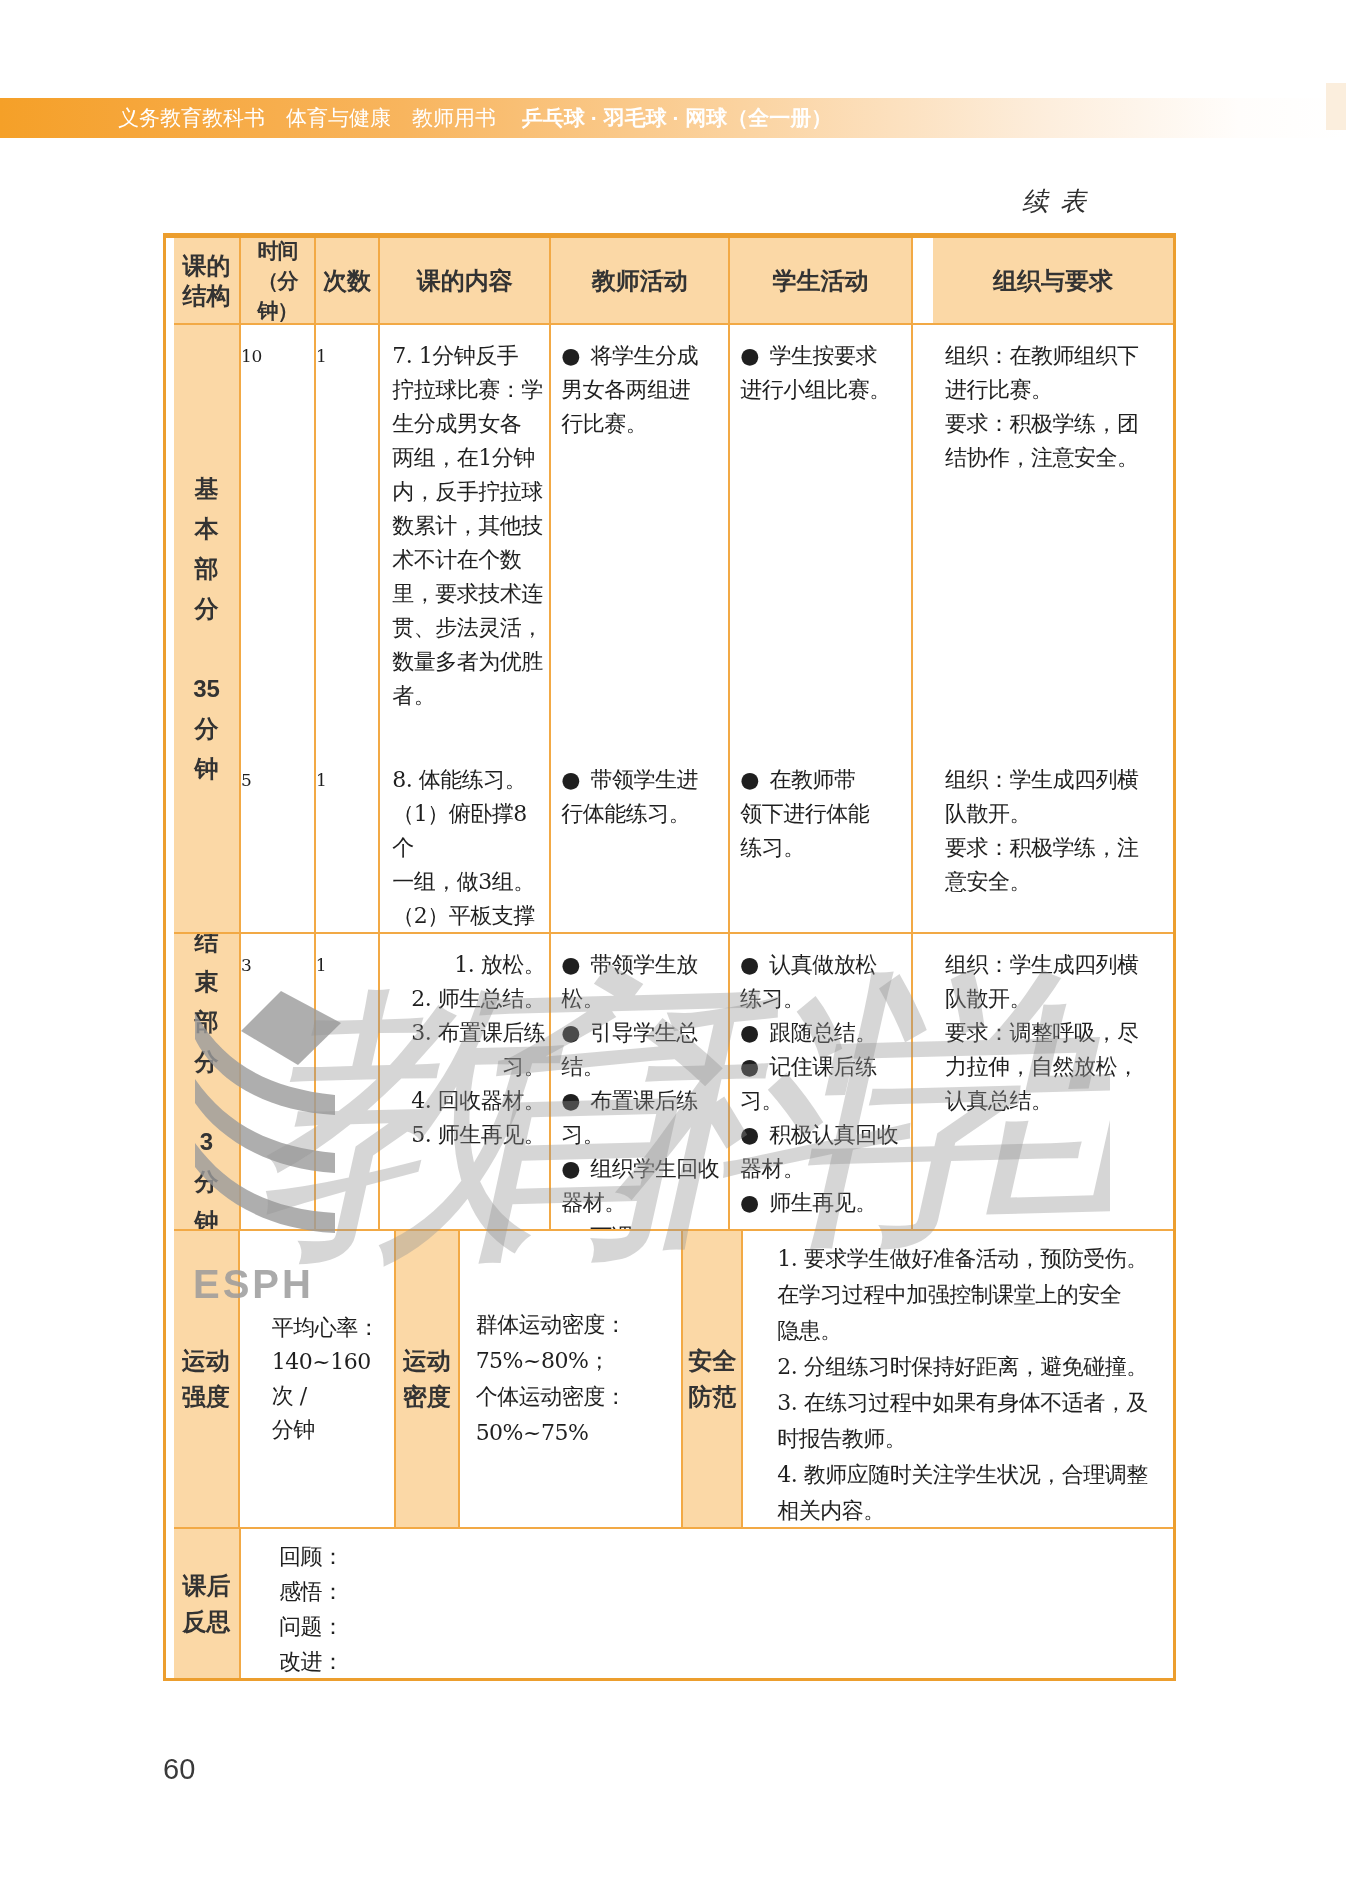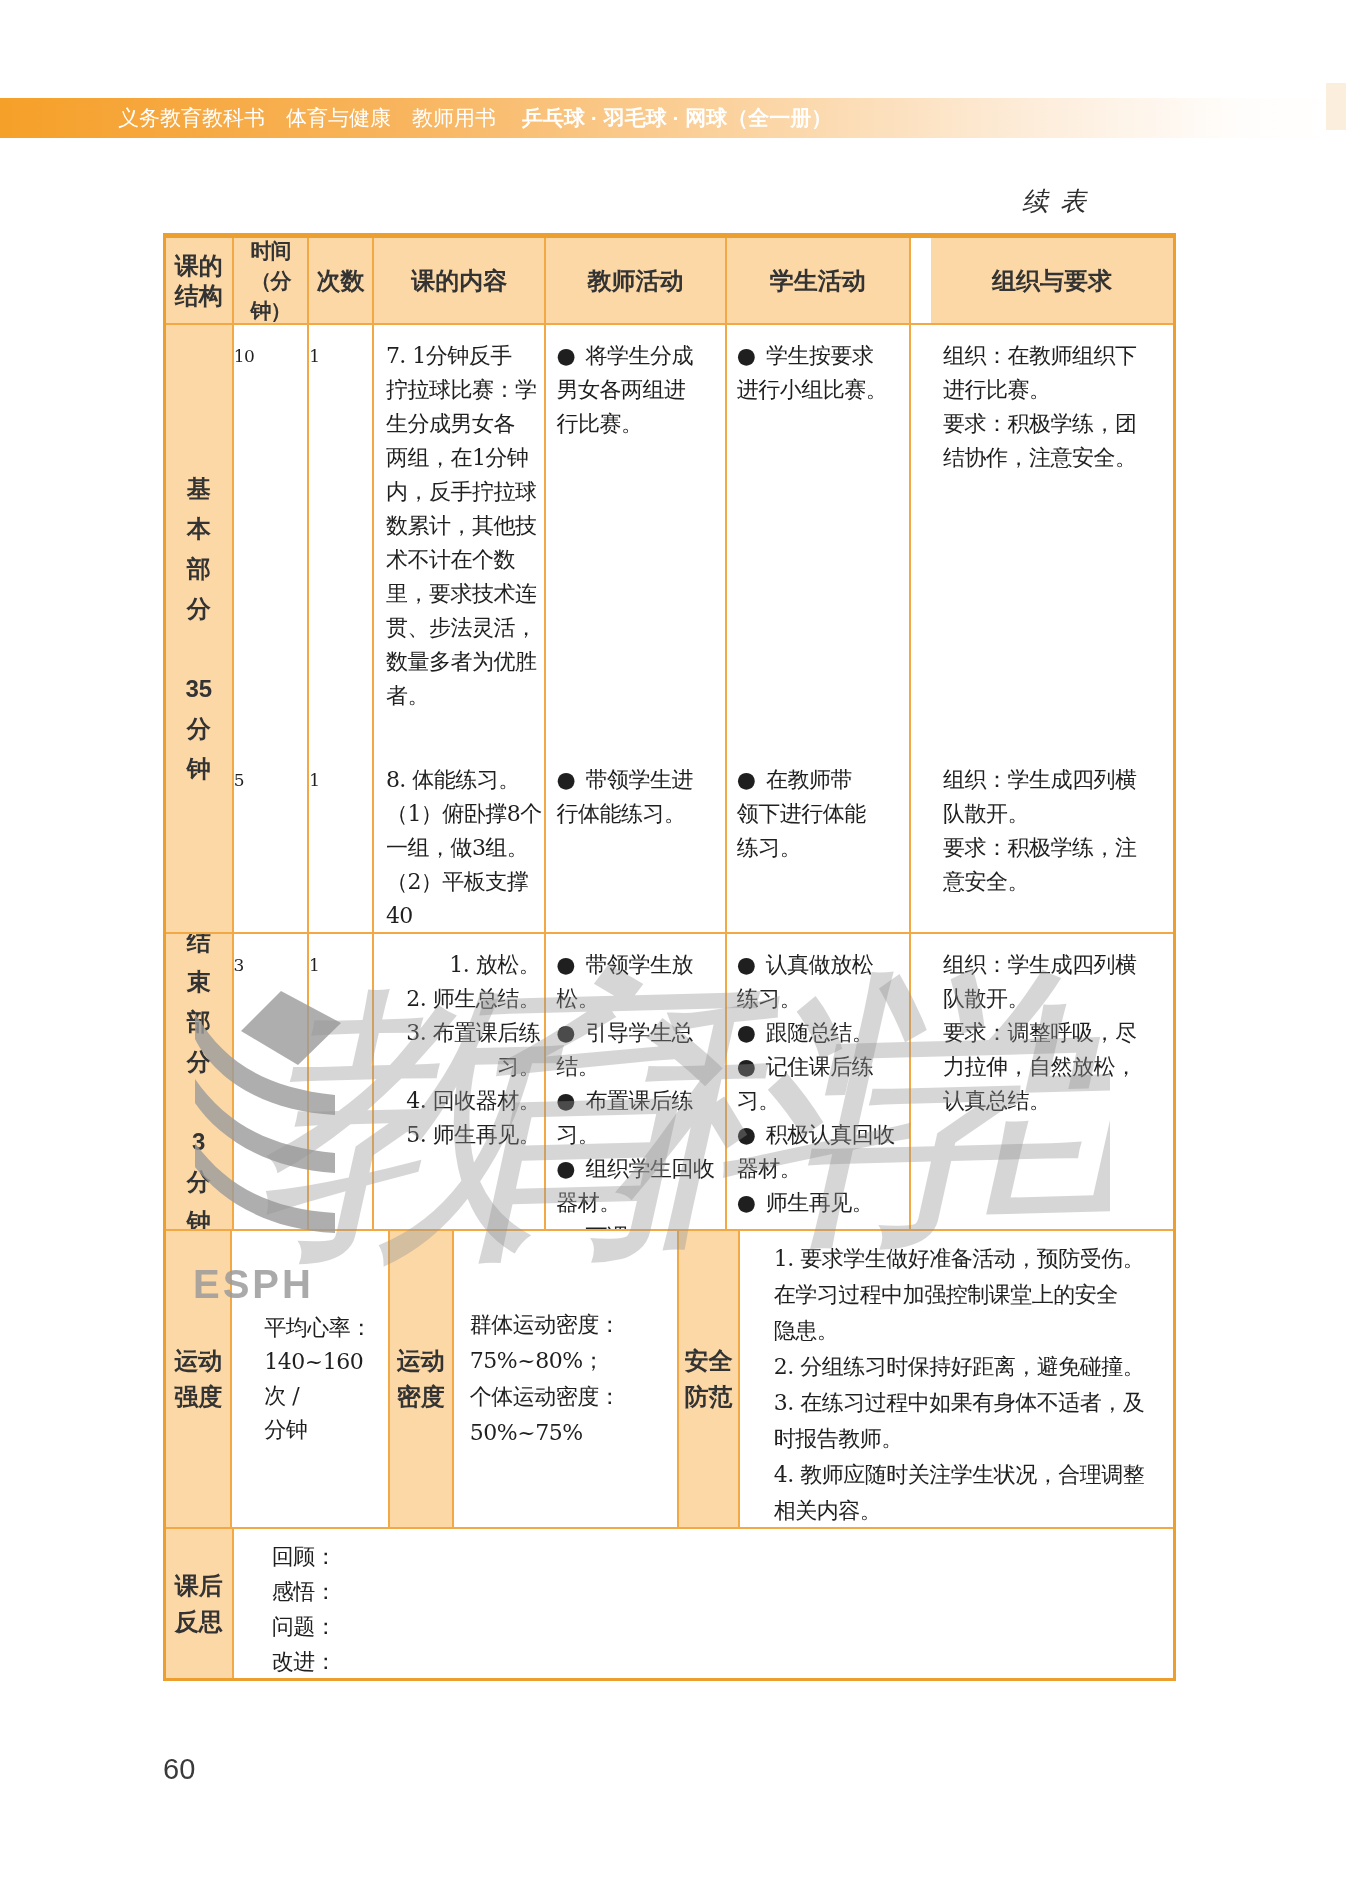--- a/index.html
+++ b/index.html
@@ -34,21 +34,21 @@
   .continued-label {
     left: 1022px; top: 184px;
     font-family: "DejaVu Serif", serif; font-style: italic;
     font-size: 26px; letter-spacing: 12px; color: #2e2e2e;
   }
 
   
   .lesson-table {
     left: 163px; top: 233px; width: 1013px;
     border: 3px solid #ec9e2e; border-top-width: 5px;
-    box-sizing: border-box; background: transparent;
+    box-sizing: border-box; background: transparent; padding-left: 8px;
   }
   .trow { display: flex; border-bottom: 2px solid #f2a945; }
   .trow:last-child { border-bottom: none; }
   .tcell {
     border-right: 2px solid #f2a945;
     box-sizing: border-box; overflow: hidden; position: relative;
   }
   .tcell:last-child { border-right: none; margin-left: 20px; }
   .orange { background: #fbd8a6; }
 

